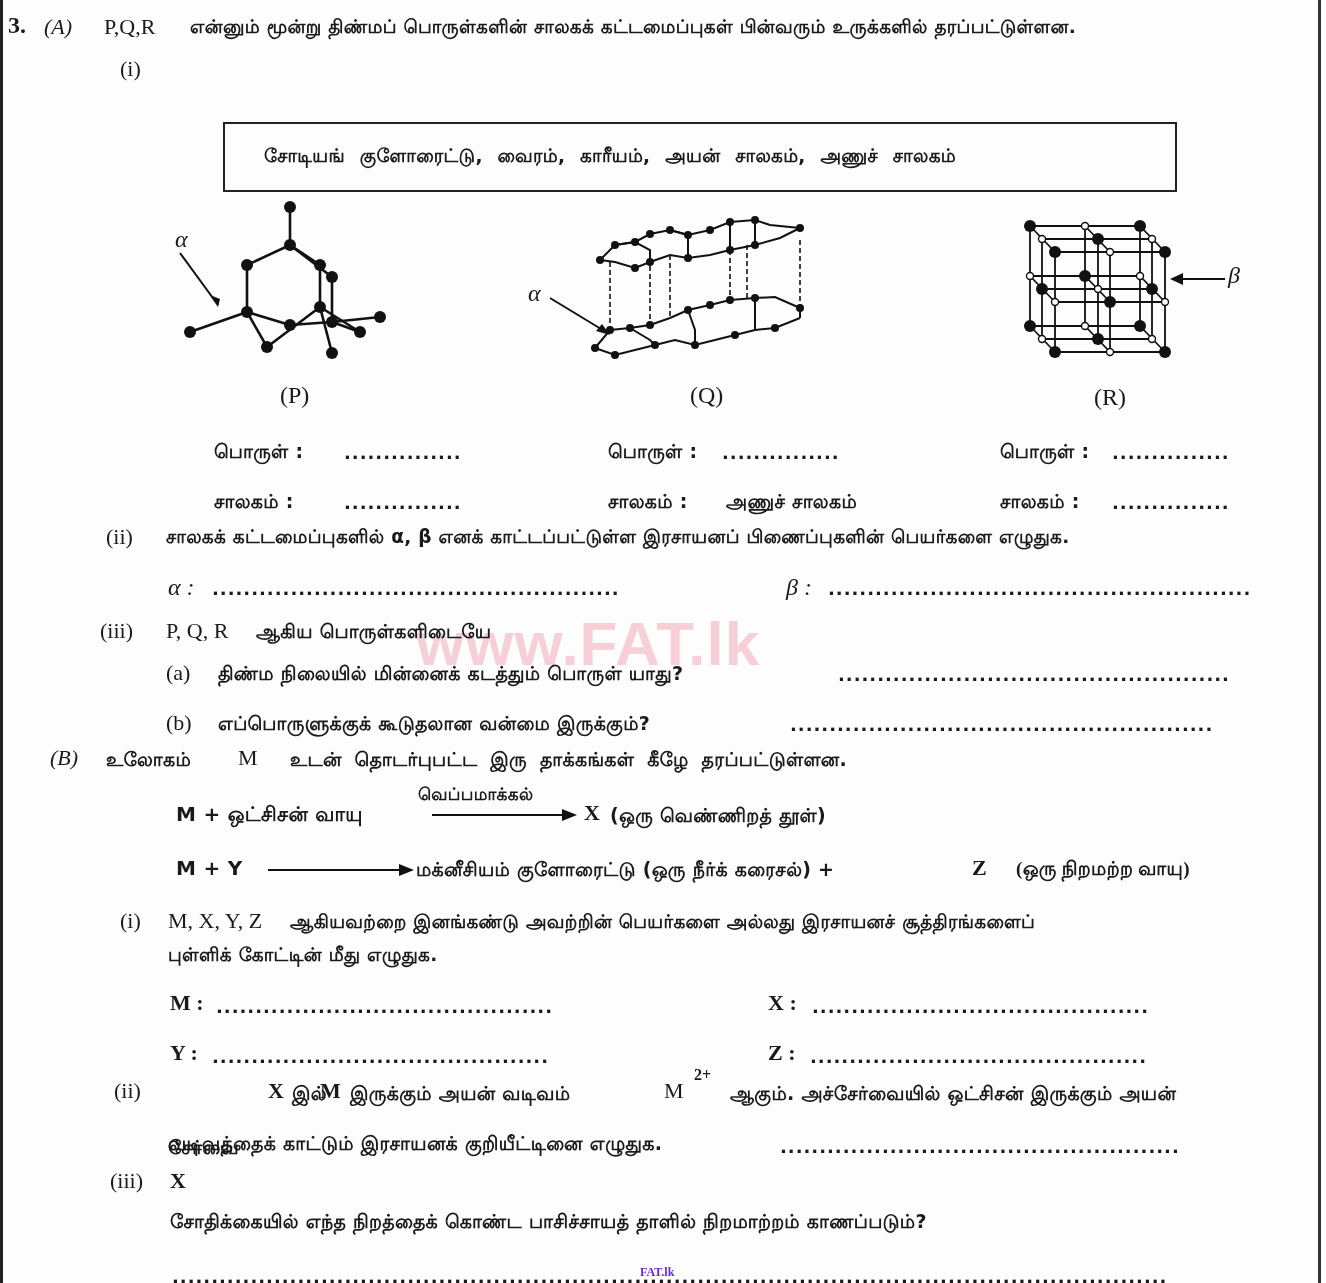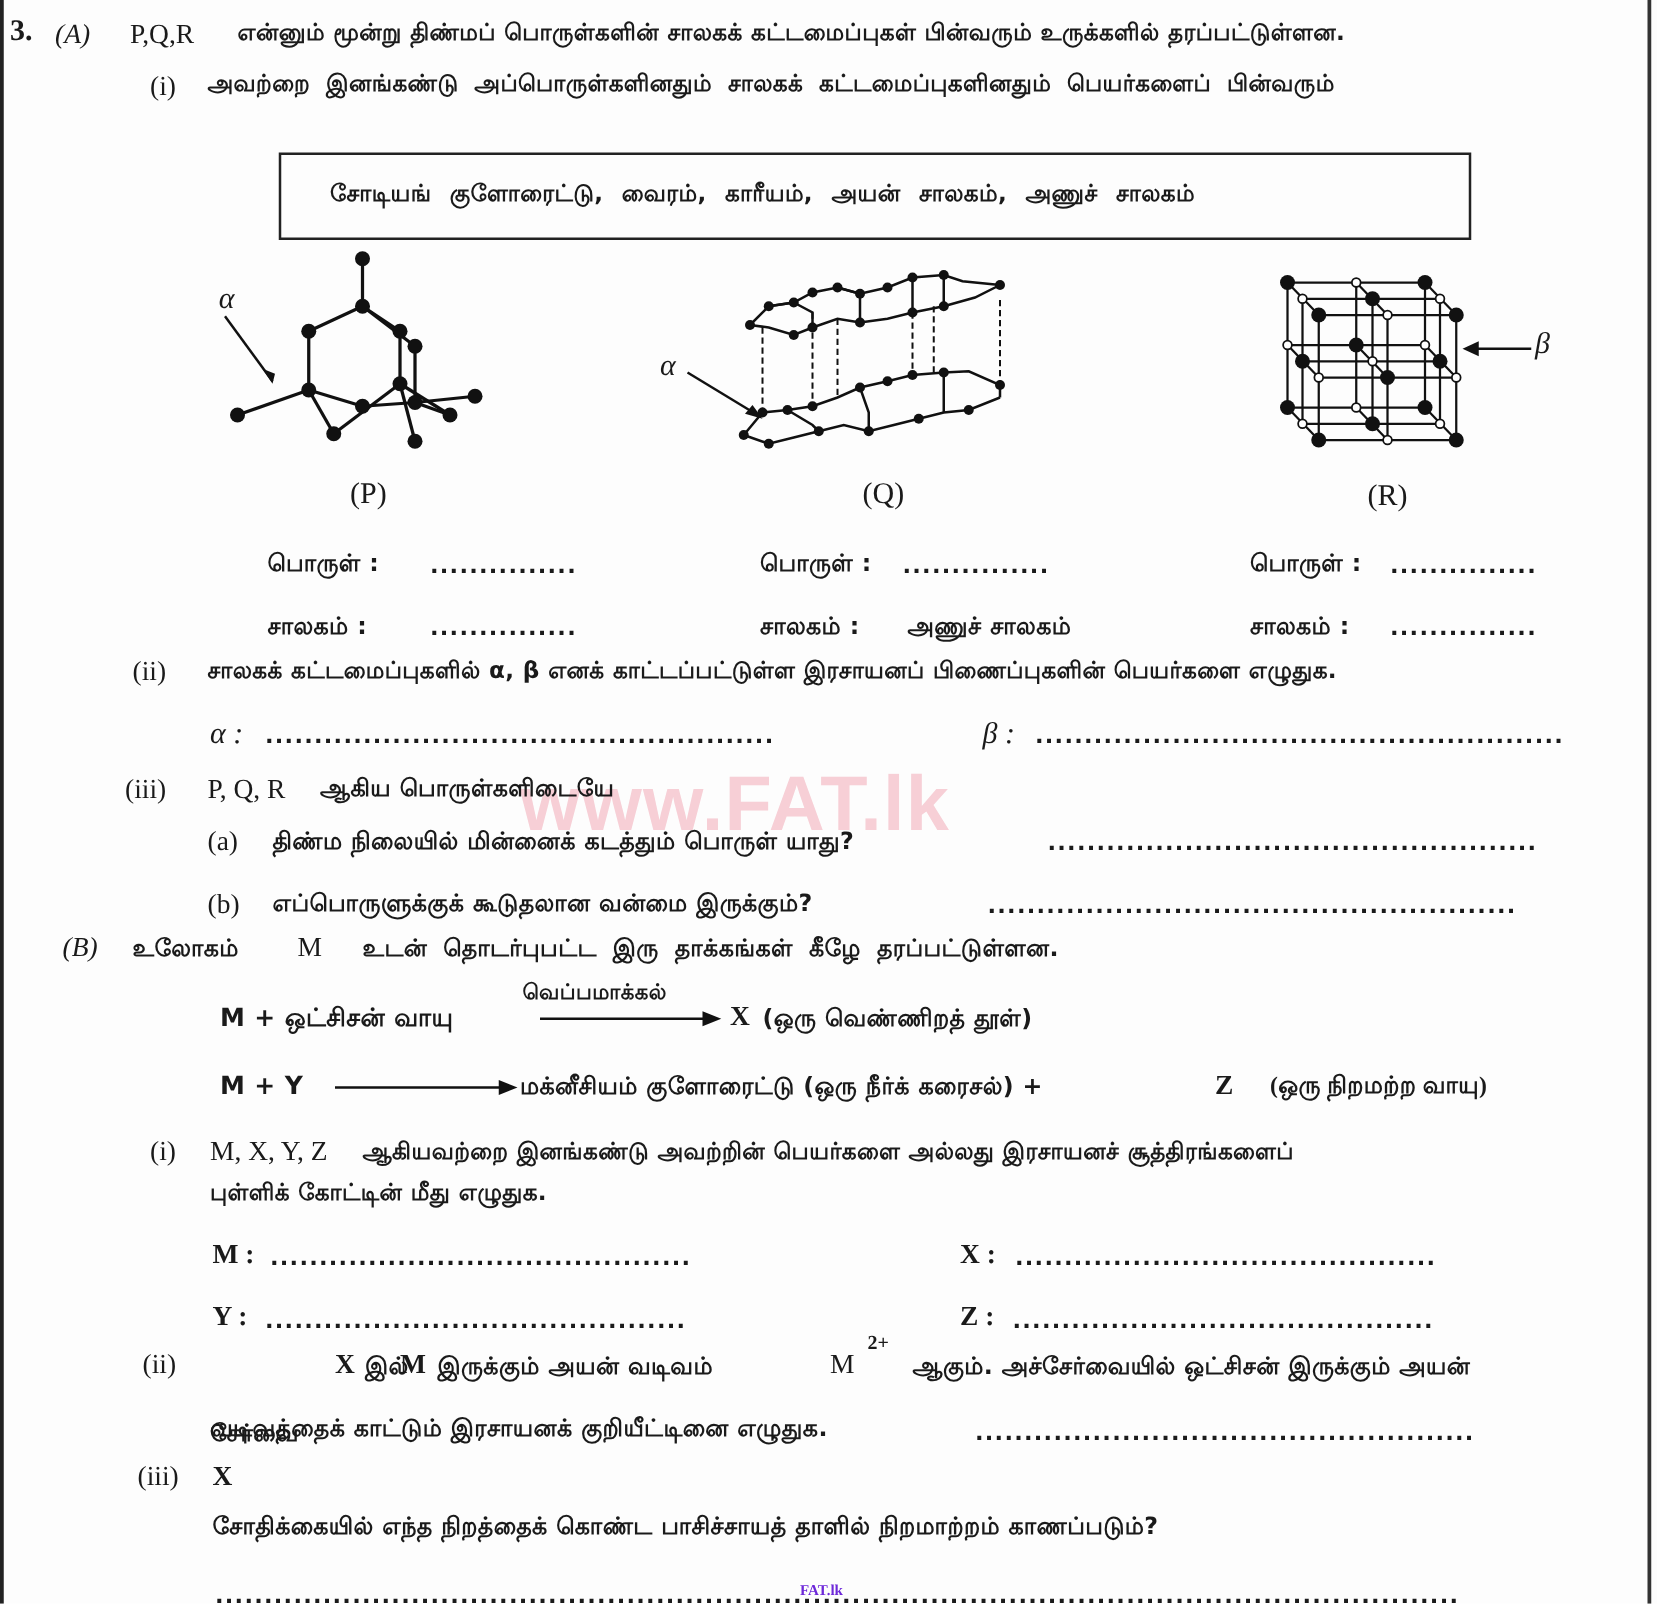--- a/index.html
+++ b/index.html
@@ -29,21 +29,20 @@
 <div class="page">
   <div class="lborder"></div>
   <div class="rborder"></div>
 
   <span class="abs qnum" style="left:8px; top:12px;">3.</span>
   <span class="abs roman it" style="left:44px; top:14px;">(A)</span>
   <span class="abs roman" style="left:104px; top:14px;">P,Q,R</span>
   <span class="abs t" style="left:190px; top:16px; font-size:18.5px;">என்னும் மூன்று திண்மப் பொருள்களின் சாலகக் கட்டமைப்புகள் பின்வரும் உருக்களில் தரப்பட்டுள்ளன.</span>
 
   <span class="abs roman" style="left:120px; top:56px;">(i)</span>
-  <span class="abs t" style="left:166px; top:57px; font-size:18.5px; word-spacing:6px;">அவற்றை இனங்கண்டு அப்பொருள்களினதும் சாலகக் கட்டமைப்புகளினதும் பெயர்களைப் பின்வரும்</span>
 
   <div class="box"></div>
   <span class="abs t" style="left:264px; top:145px; font-size:18.5px; word-spacing:8px;">சோடியங் குளோரைட்டு, வைரம், காரீயம், அயன் சாலகம், அணுச் சாலகம்</span>
 
   <svg style="left:160px; top:195px;" width="240" height="170" viewBox="0 0 240 170">
     <g stroke="#111" stroke-width="2.6" fill="none">
       <line x1="130" y1="12" x2="130" y2="50"></line>
       <line x1="130" y1="50" x2="87" y2="70"></line>
       <line x1="130" y1="50" x2="160" y2="70"></line>
       <line x1="130" y1="50" x2="172" y2="82"></line>

